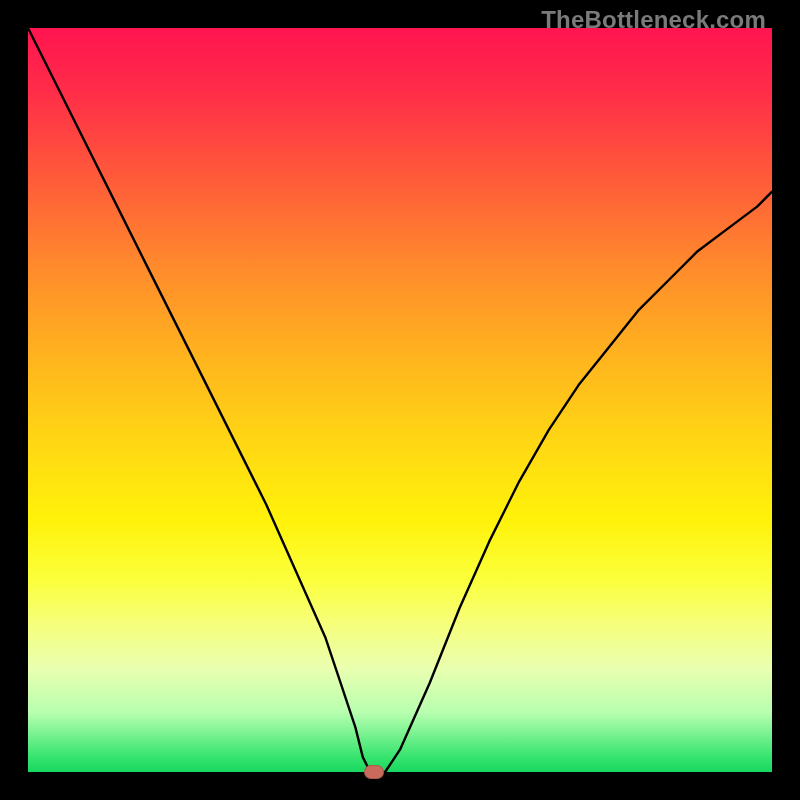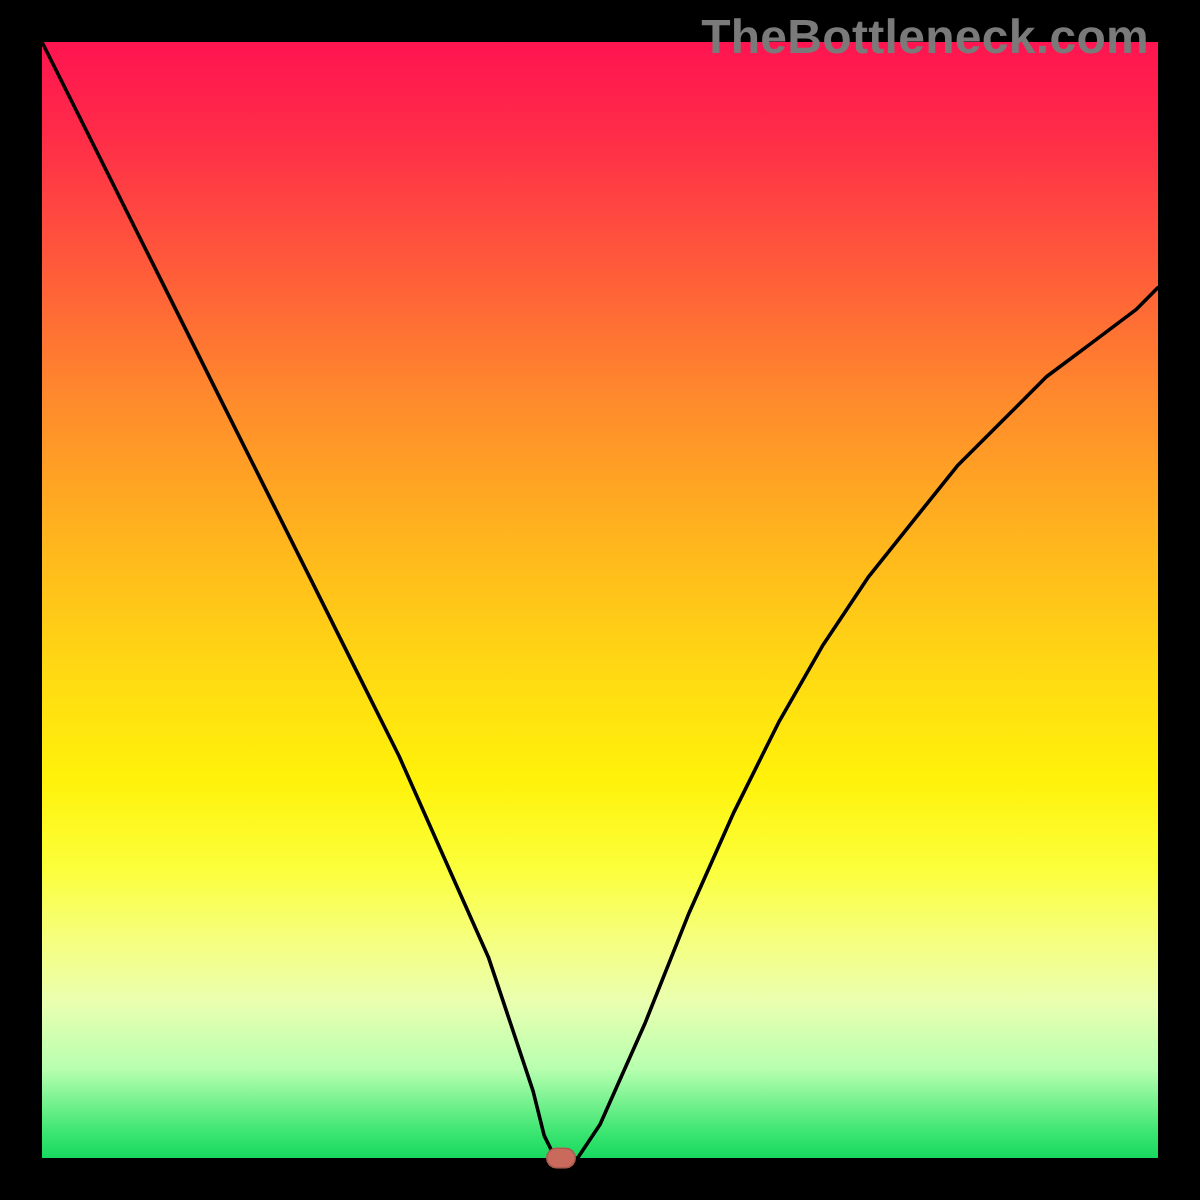--- a/index.html
+++ b/index.html
@@ -12,21 +12,21 @@
           #ff8a2c 32%,
           #ffb31e 44%,
           #ffd813 56%,
           #fff20a 66%,
           #fbff3a 74%,
           #f6ff7a 80%,
           #eaffb0 86%,
           #b8ffb0 92%,
           #36e46e 98%,
           #18d85f 100%)}
-  .watermark{position:absolute;right:34px;top:6px;color:#7a7a7a;font-size:32px;font-weight:600;letter-spacing:.2px}
+  .watermark{position:absolute;right:34px;top:6px;color:#7a7a7a;font-size:24px;font-weight:600;letter-spacing:.2px}
   svg.curve{position:absolute;left:28px;top:28px;width:744px;height:744px;overflow:visible}
   svg.curve path{fill:none;stroke:#000;stroke-width:2.4;stroke-linecap:round;stroke-linejoin:round}
   .marker{position:absolute;width:20px;height:14px;border-radius:7px;background:#c96a5d;
           box-shadow:0 0 0 1px rgba(0,0,0,.15) inset}
 </style>
 </head>
 <body>
 
 <div class="frame">
   <div class="plot"></div>

